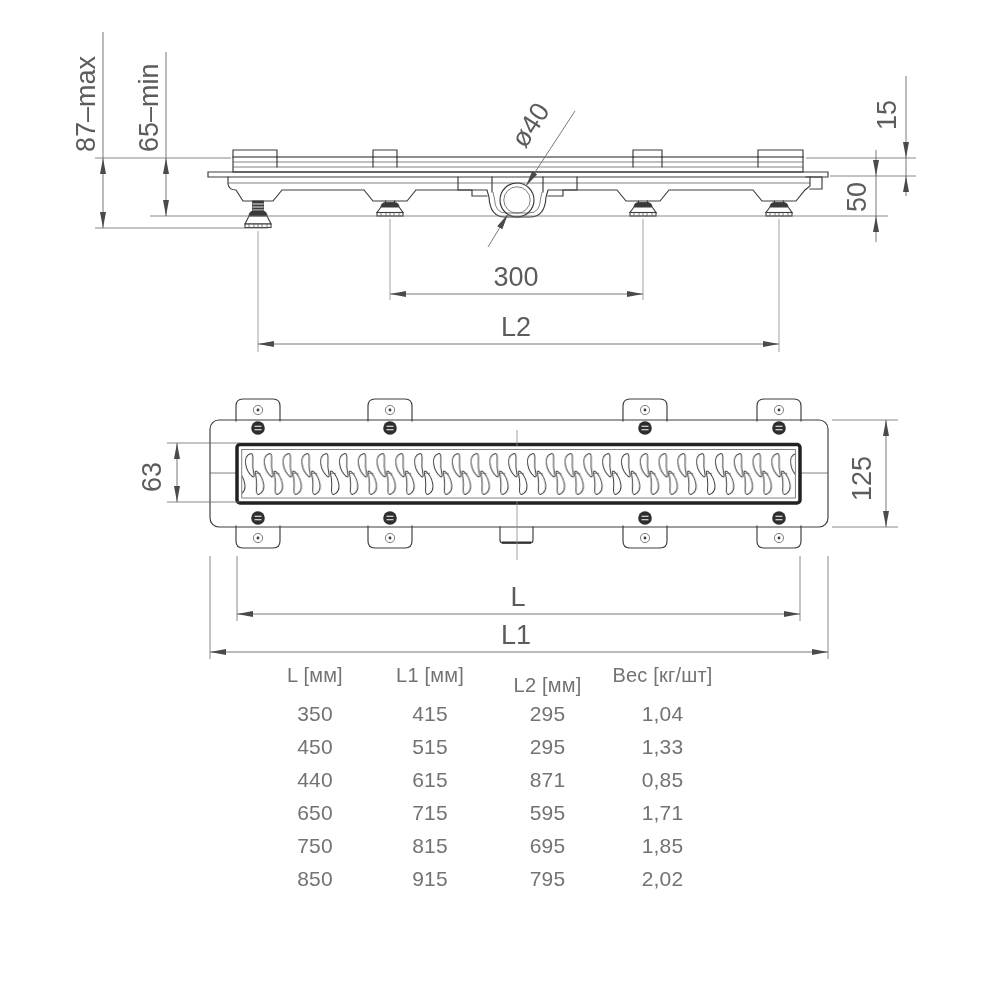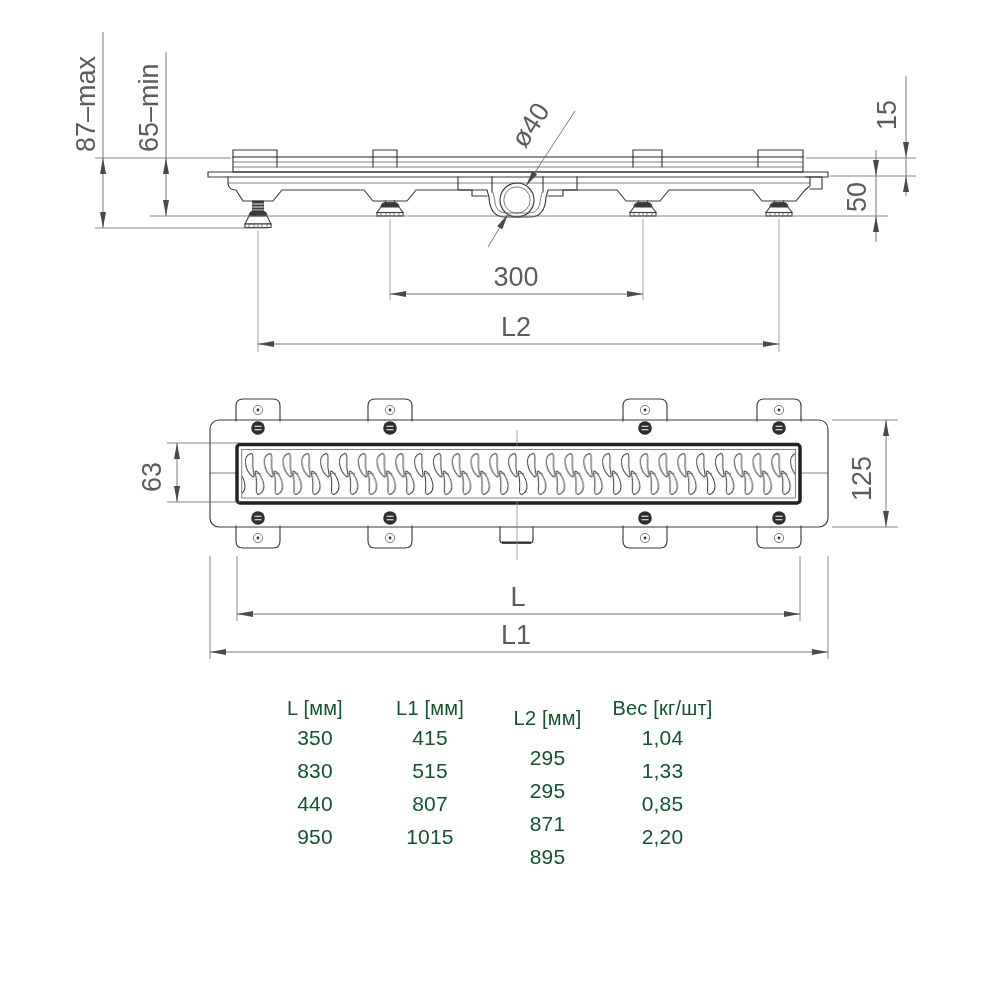--- a/index.html
+++ b/index.html
@@ -9,23 +9,23 @@
   
   .draw{stroke:#3c3c3c;stroke-width:1.15;fill:none;stroke-linecap:square;}
   .thin{stroke:#4a4a4a;stroke-width:0.7;fill:none;}
   .dim{stroke:#6a6a6a;stroke-width:0.9;fill:none;}
   .ext{stroke:#6a6a6a;stroke-width:0.8;fill:none;}
   .cl{stroke:#8c8c8c;stroke-width:0.8;fill:none;}
   .dimtext{fill:#5c5c5c;font-family:"Liberation Sans",sans-serif;font-size:27px;font-weight:400;}
   .darkfill{fill:#3a3a3a;stroke:#3a3a3a;stroke-width:0.8;}
   .whitefill{fill:#ffffff;stroke:#3c3c3c;stroke-width:1.1;}
   
-  .size-table{position:absolute;left:270px;top:696px;width:460px;color:#14532d;}
+  .size-table{position:absolute;left:270px;top:663px;width:460px;color:#737373;}
   .t-head{display:flex;align-items:center;height:24px;margin-bottom:6px;font-size:20px;}
-  .t-row{display:flex;align-items:flex-start;height:33px;font-size:21px;}
+  .t-row{display:flex;align-items:flex-end;height:33px;font-size:21px;}
   .t-head>div,.t-row>div{text-align:center;letter-spacing:0.2px;}
   .c1{width:90px;} .c2{width:140px;} .c3{width:95px;margin-top:20px;} .c4{width:135px;}
 </style>
 </head>
 <body>
 
 <div class="canvas">
 
 <svg width="1000" height="672" viewBox="0 0 1000 672">
   <defs>
@@ -223,32 +223,44 @@
     <div class="c3">L2 [мм]</div>
     <div class="c4">Вес [кг/шт]</div>
   </div>
   <div class="t-row">
     <div class="c1">350</div>
     <div class="c2">415</div>
     <div class="c3">295</div>
     <div class="c4">1,04</div>
   </div>
   <div class="t-row">
-    <div class="c1">830</div>
+    <div class="c1">450</div>
     <div class="c2">515</div>
     <div class="c3">295</div>
     <div class="c4">1,33</div>
   </div>
   <div class="t-row">
     <div class="c1">440</div>
-    <div class="c2">807</div>
+    <div class="c2">615</div>
     <div class="c3">871</div>
     <div class="c4">0,85</div>
   </div>
   <div class="t-row">
-    <div class="c1">950</div>
-    <div class="c2">1015</div>
-    <div class="c3">895</div>
-    <div class="c4">2,20</div>
+    <div class="c1">650</div>
+    <div class="c2">715</div>
+    <div class="c3">595</div>
+    <div class="c4">1,71</div>
+  </div>
+  <div class="t-row">
+    <div class="c1">750</div>
+    <div class="c2">815</div>
+    <div class="c3">695</div>
+    <div class="c4">1,85</div>
+  </div>
+  <div class="t-row">
+    <div class="c1">850</div>
+    <div class="c2">915</div>
+    <div class="c3">795</div>
+    <div class="c4">2,02</div>
   </div>
 </div>
 
 </div>
 
 </body></html>

